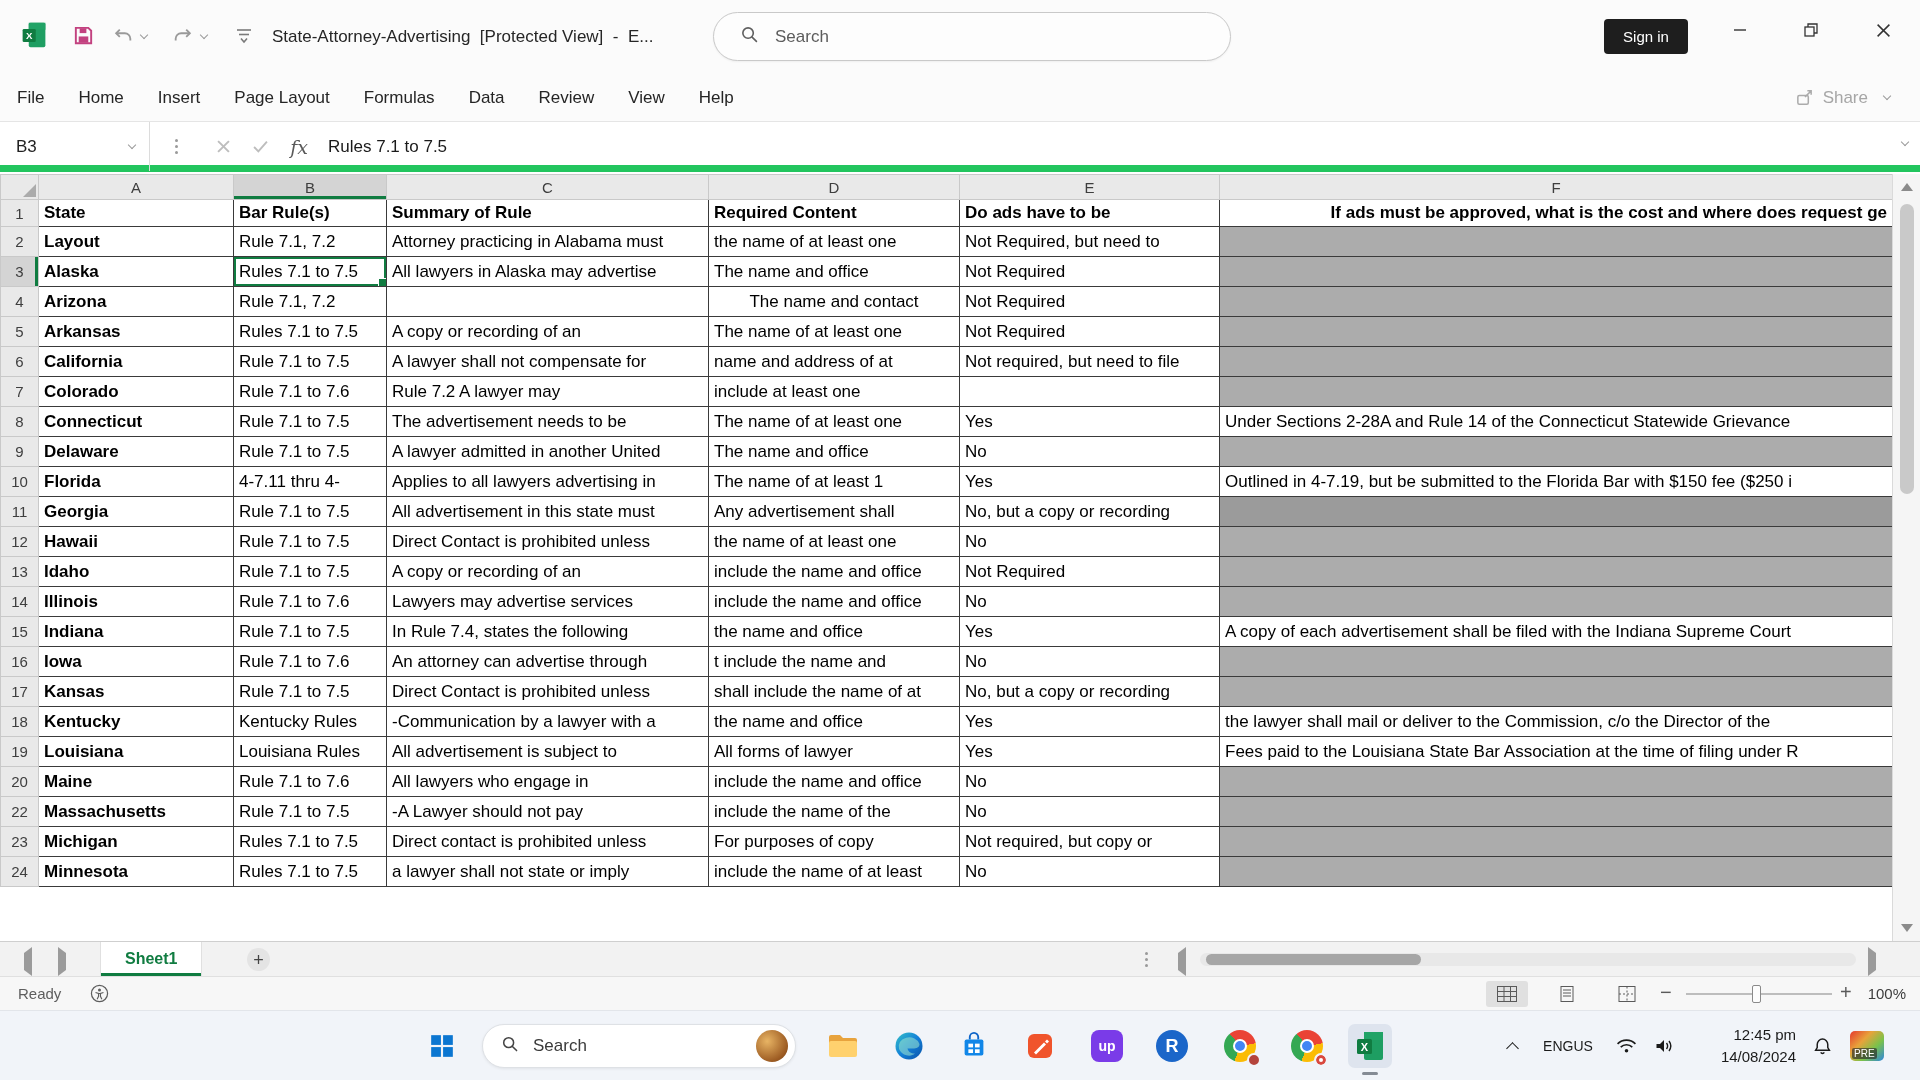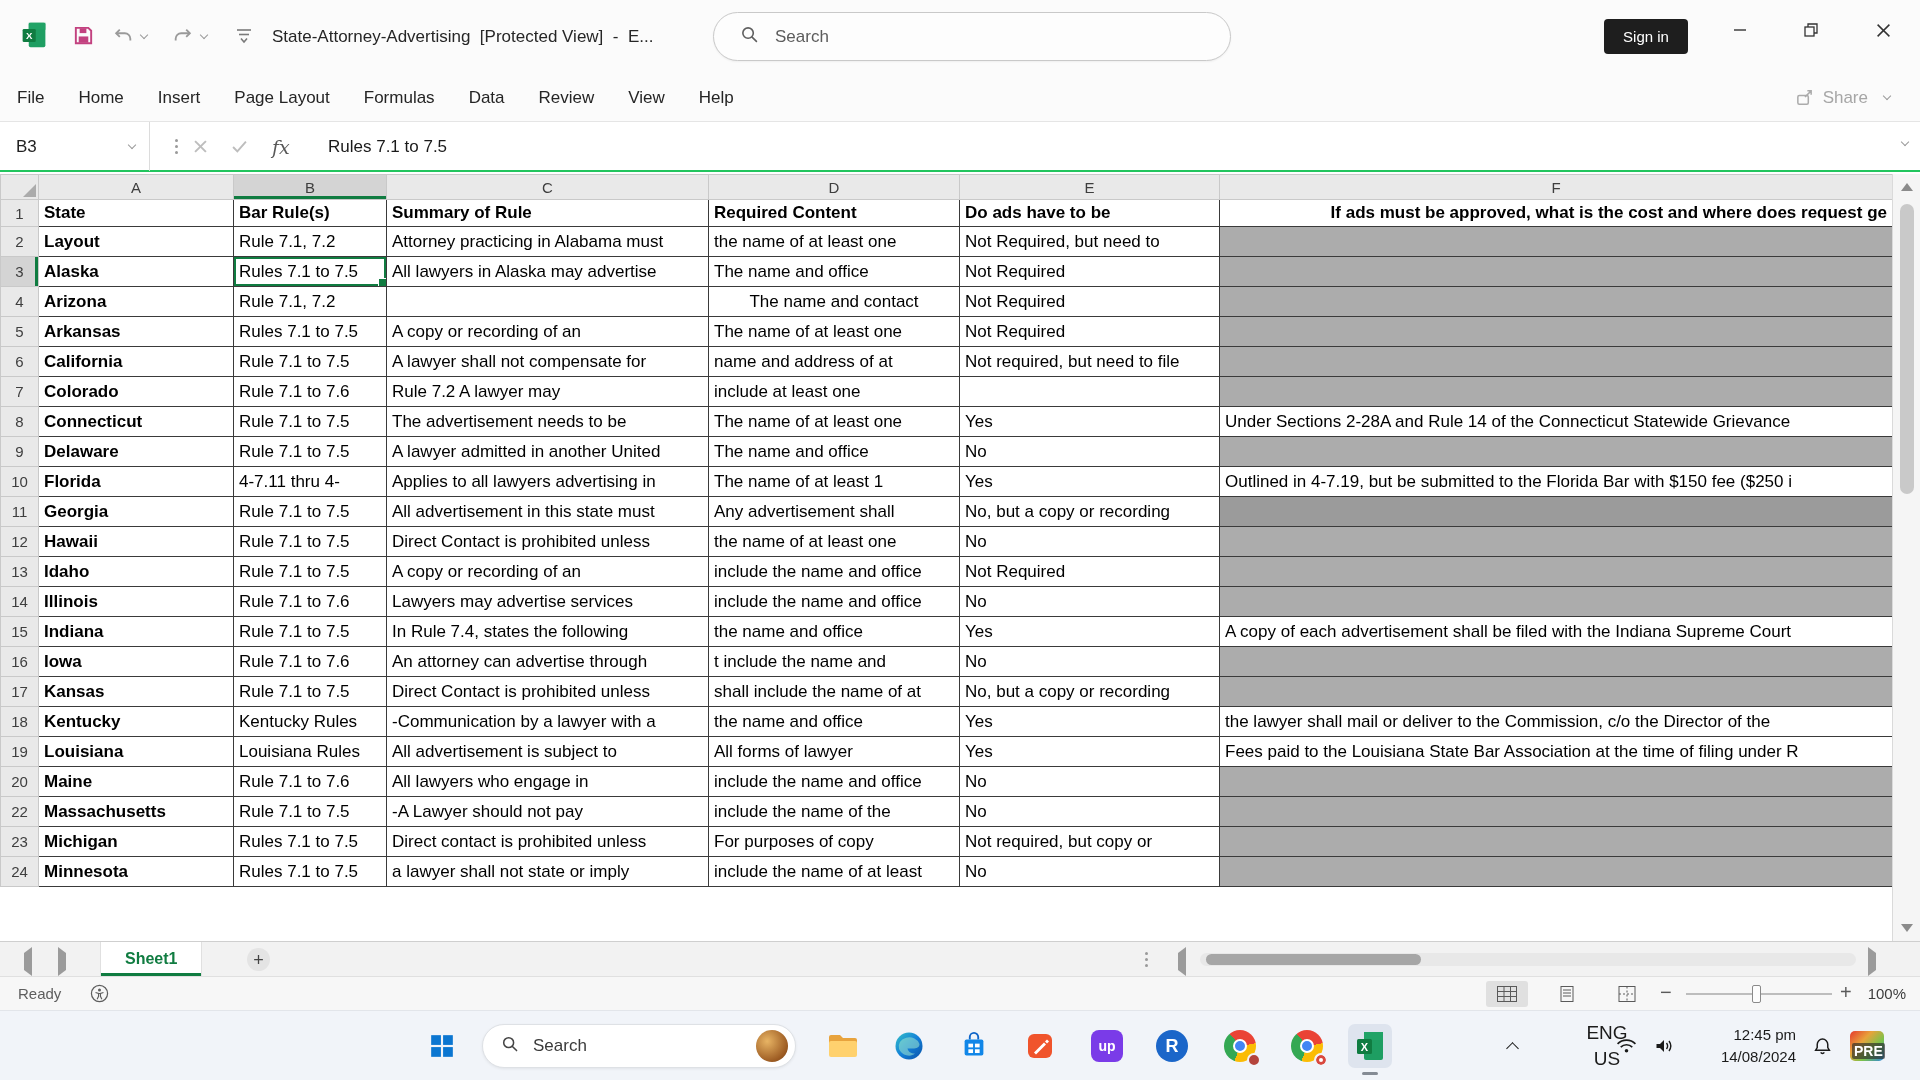--- a/index.html
+++ b/index.html
@@ -20,27 +20,27 @@
   #sign-in{position:absolute;left:1604px;top:19px;width:84px;height:35px;background:#1E1E1E;color:#fff;font-size:15px;border-radius:4px;display:flex;align-items:center;justify-content:center;cursor:pointer}
   .winbtn{position:absolute;top:0;width:58px;height:60px;display:flex;align-items:center;justify-content:center;cursor:pointer}
   #btn-min{left:1711px}#btn-max{left:1782px}#btn-close{left:1854px}
 
   
   #menubar{position:absolute;top:73px;left:0;width:1920px;height:49px;background:#FBFBFB;border-bottom:1px solid #E5E5E5;display:flex;align-items:center;}
   .menu-tab{padding:0 17px;font-size:17px;color:#252525;height:49px;line-height:49px;cursor:pointer}
   #share{position:absolute;right:30px;top:0;height:49px;display:flex;align-items:center;gap:9px;color:#A6A6A6;font-size:17px;cursor:default}
 
   
-  #formulabar{position:absolute;top:122px;left:0;width:1920px;height:50px;background:#fff;border-bottom:2px solid #22c55e}
+  #formulabar{position:absolute;top:122px;left:0;width:1920px;height:50px;background:#fff;border-bottom:7px solid #22c55e}
   #namebox{position:absolute;left:0;top:0;width:150px;height:49px;border-right:1px solid #DCDCDC;display:flex;align-items:center;padding-left:16px;font-size:17px;color:#1f1f1f;cursor:pointer}
   #namebox .mini-caret{position:absolute;right:14px}
   .vdots{display:flex;flex-direction:column;gap:3px}
   .vdots i{width:3px;height:3px;border-radius:50%;background:#9a9a9a;display:block}
   #fb-dots{position:absolute;left:175px;top:17px}
-  .fb-btn{position:absolute;top:0;height:49px;width:36px;display:flex;align-items:center;justify-content:flex-start;cursor:pointer}
+  .fb-btn{position:absolute;top:0;height:49px;width:36px;display:flex;align-items:center;justify-content:flex-end;cursor:pointer}
   #fb-cancel{left:194px}#fb-enter{left:232px}#fb-fx{left:272px}
   #fb-fx span{font-family:"DejaVu Serif",serif;font-style:italic;font-size:19px;color:#595959}
   #formula-text{position:absolute;left:328px;top:0;height:49px;display:flex;align-items:center;font-size:17px;color:#1a1a1a;cursor:text}
   #fb-expand{position:absolute;right:12px;top:20px}
 
   
   #grid{position:absolute;top:174px;left:0;width:1892px;height:767px;overflow:hidden;background:#fff}
   table{border-collapse:collapse;table-layout:fixed;width:1892px}
   .w-num{width:38px}.w-a{width:195px}.w-b{width:153px}.w-c{width:322px}.w-d{width:251px}.w-e{width:260px}.w-f{width:673px}
   td{white-space:nowrap;overflow:hidden;vertical-align:middle}
@@ -106,28 +106,28 @@
   #r-logo{width:32px;height:32px;border-radius:50%;background:#1B66C9;font-size:18px}
   .chrome{width:32px;height:32px;border-radius:50%;background:conic-gradient(from -40deg,#EA4335 0 120deg,#FBBC05 120deg 240deg,#34A853 240deg 360deg);position:relative}
   .chrome::before{content:'';position:absolute;inset:9px;border-radius:50%;background:#4285F4;border:2.5px solid #fff}
   .badge{position:absolute;right:1px;bottom:1px;width:14px;height:14px;border-radius:50%;border:2px solid #F1F4F9}
   .badge.b1{background:#B4443C}
   .badge.b2{background:#fff;box-shadow:inset 0 0 0 3px #D9493F}
   #xl-task{position:relative;width:34px;height:32px}
   .tray-item{position:absolute;top:0;height:70px;display:flex;align-items:center;justify-content:center;cursor:pointer}
   #tray-chevron{left:1495px;width:34px}
   .chev-up{display:inline-block;width:9px;height:9px;border-left:1.8px solid #1b1b1b;border-top:1.8px solid #1b1b1b;transform:rotate(45deg);margin-top:4px}
-  #tray-lang{left:1583px;width:48px;flex-direction:column;font-size:19px;color:#1b1b1b;line-height:1.35;text-align:center}
+  #tray-lang{left:1544px;width:48px;flex-direction:row;font-size:14px;color:#1b1b1b;line-height:1.35;text-align:center}
   #tray-wifi{left:1608px;width:36px}
   #tray-vol{left:1646px;width:36px}
   #tray-datetime{left:1688px;width:108px;flex-direction:column;align-items:flex-end;font-size:15px;color:#1b1b1b;line-height:1.45}
   #tray-bell{left:1804px;width:36px}
   #tray-pre{left:1848px;top:19px;height:32px;width:38px}
   #pre-box{width:34px;height:30px;border-radius:5px;background:linear-gradient(135deg,#E5392E 0%,#E8A33B 35%,#7BC24A 65%,#2E86DE 100%);display:flex;align-items:flex-end;justify-content:flex-start;padding:2px}
-  #pre-box span{font-size:14px;font-weight:bold;color:#fff;background:rgba(40,40,40,.65);padding:0 2px;border-radius:2px}
+  #pre-box span{font-size:10px;font-weight:normal;color:#fff;background:rgba(40,40,40,.65);padding:0 2px;border-radius:2px}
 </style>
 </head>
 <body>
 
 <div id="titlebar">
   <span id="excel-logo">
     <svg width="28" height="28" viewBox="0 0 32 32">
         <rect x="10" y="2" width="19" height="28" rx="2" fill="#1E9E62"></rect>
         <rect x="10" y="2" width="19" height="8" fill="#21A366"></rect>
         <rect x="3" y="9" width="15" height="15" rx="1.5" fill="#107C41"></rect>

